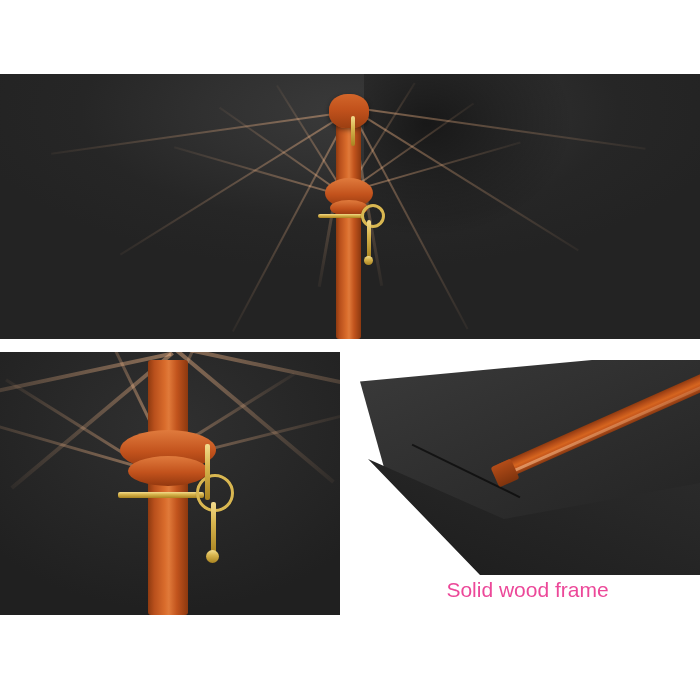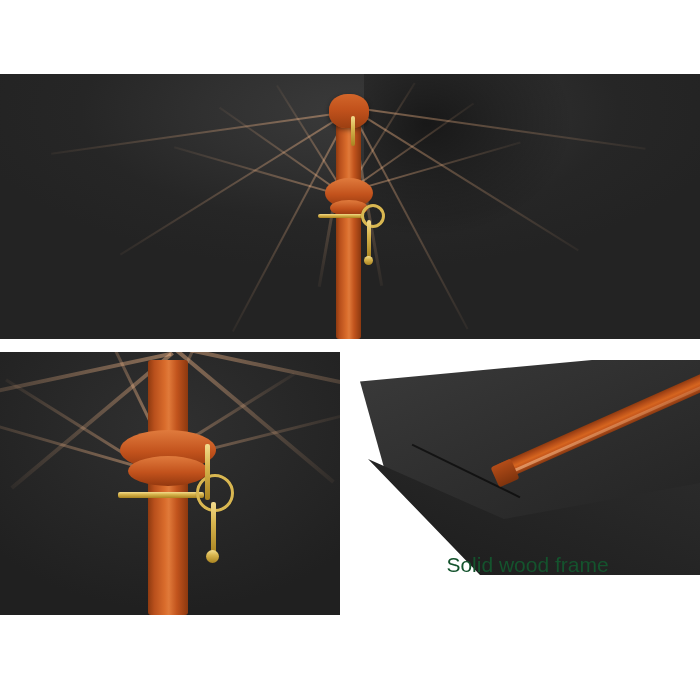--- a/index.html
+++ b/index.html
@@ -63,21 +63,21 @@
   .headline{
     position:absolute;left:0;width:700px;text-align:center;
     color:#ffffff;font-weight:bold;letter-spacing:-.3px;
     text-shadow:0 1px 3px rgba(0,0,0,.55);
   }
   #headline-main{top:232px;font-size:46px;line-height:54px;}
 
   .caption{
     position:absolute;font-size:21px;line-height:26px;font-weight:normal;
   }
-  #caption-right{left:355px;top:552px;width:345px;text-align:center;color:#14532d;}
+  #caption-right{left:355px;top:577px;width:345px;text-align:center;color:#ec4899;}
 
   
   #panel-bl{left:0;top:352px;width:340px;height:263px;}
   #panel-bl .canopy-dark{
     background:radial-gradient(ellipse 70% 70% at 50% 28%, #303030 0%, #272727 55%, #202020 100%);
   }
 
   
   #panel-br{left:352px;top:352px;width:348px;height:263px;background:#ffffff;overflow:hidden;}
   .canopy-corner{

